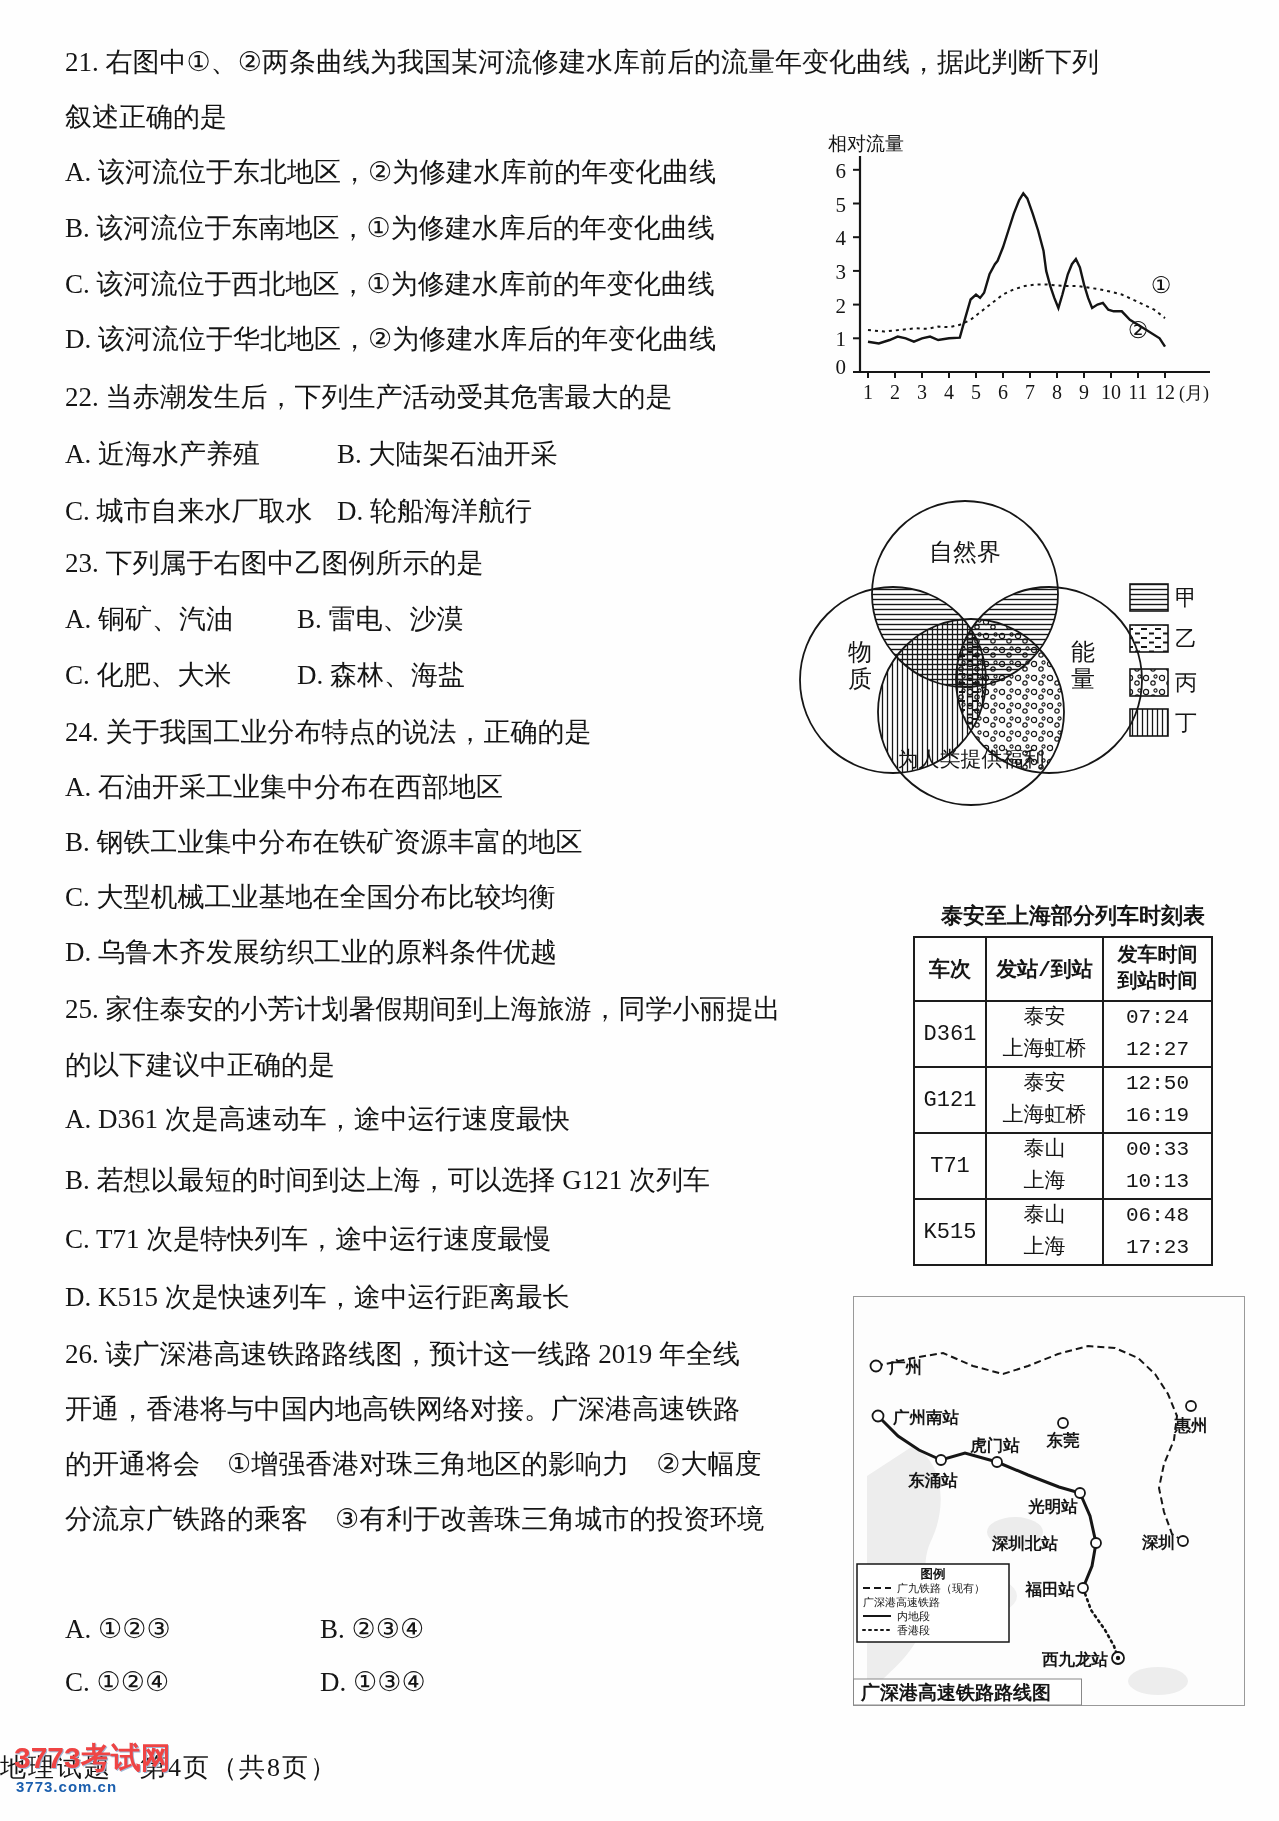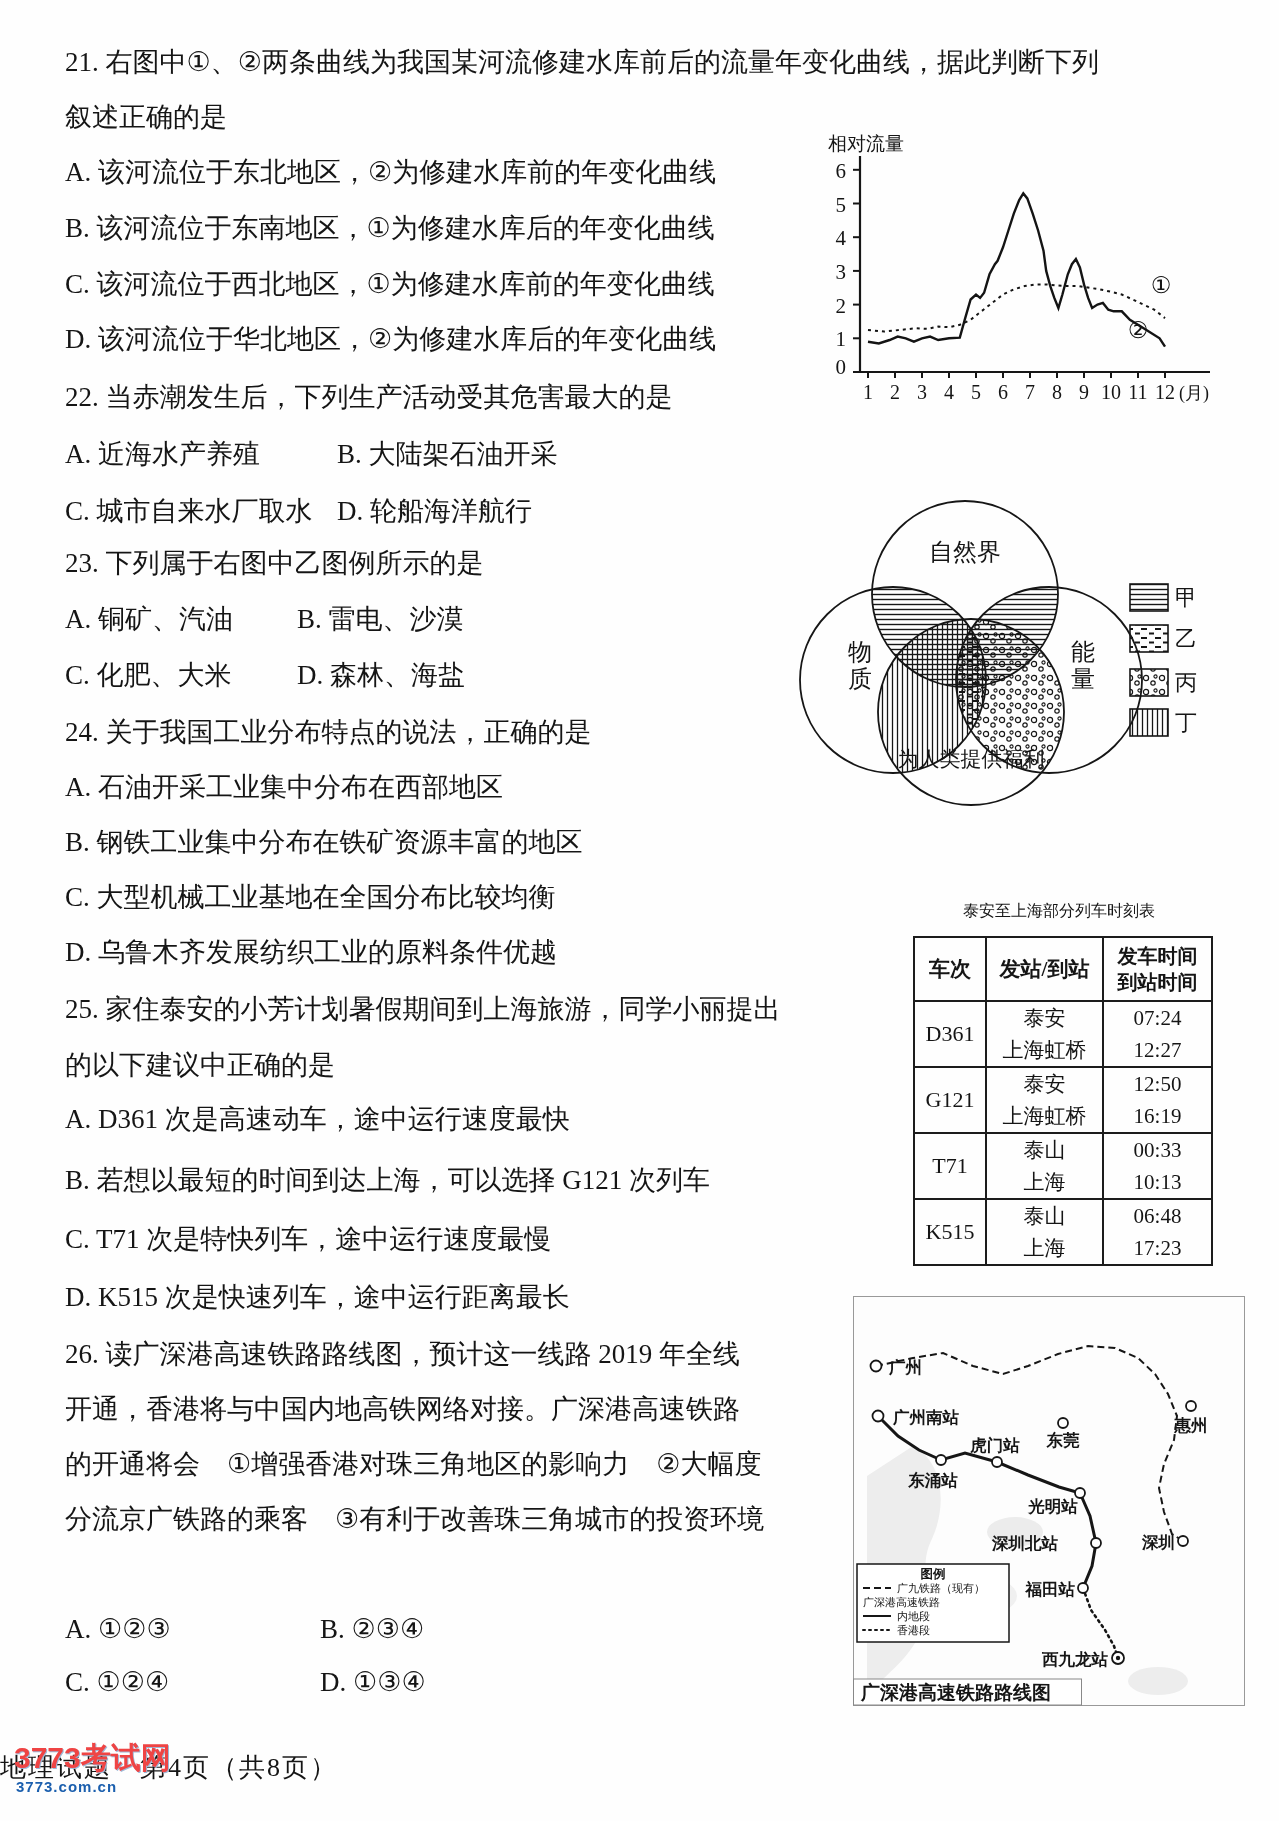--- a/index.html
+++ b/index.html
@@ -2,22 +2,22 @@
 <html><head>
 <meta charset="utf-8">
 <style>
   html,body{margin:0;padding:0;background:#ffffff;}
   .page{position:relative;width:1279px;height:1821px;background:#fefefe;overflow:hidden;
         font-family:"Liberation Serif","DejaVu Serif","DejaVu Sans",serif;color:#151515;}
   .tline{position:absolute;font-size:27px;line-height:34px;white-space:nowrap;}
   .fig{position:absolute;}
   .page svg text{font-family:"Liberation Serif","DejaVu Serif","DejaVu Sans",serif;fill:#151515;}
   
-  .tt-title{position:absolute;left:913px;top:901px;width:292px;text-align:center;font-size:16px;font-weight:normal;white-space:nowrap;}
-  table.tt{position:absolute;left:913px;top:936px;border-collapse:collapse;table-layout:fixed;}
+  .tt-title{position:absolute;left:913px;top:901px;width:292px;text-align:right;font-size:22px;font-weight:bold;white-space:nowrap;}
+  table.tt{position:absolute;left:913px;top:936px;border-collapse:collapse;table-layout:fixed;font-family:Liberation Mono, monospace;}
   table.tt th,table.tt td{border:2px solid #1c1c1c;text-align:center;vertical-align:middle;padding:0;}
   table.tt th{font-size:21px;font-weight:bold;height:62px;}
   .c-train{width:70px;font-size:22px;}
   .c-sta{width:115px;}
   .c-time{width:107px;border-radius:32px;}
   .c-sta div,.c-time div{line-height:32px;font-size:21px;}
   .hdr3 span{display:block;line-height:26px;font-size:20px;}
   
   .footer{position:absolute;left:0;top:1750px;width:100%;text-align:left;font-size:26px;letter-spacing:2px;}
   .wm1{position:absolute;left:14px;top:1738px;font-size:30px;font-weight:bold;color:#ef4444;

